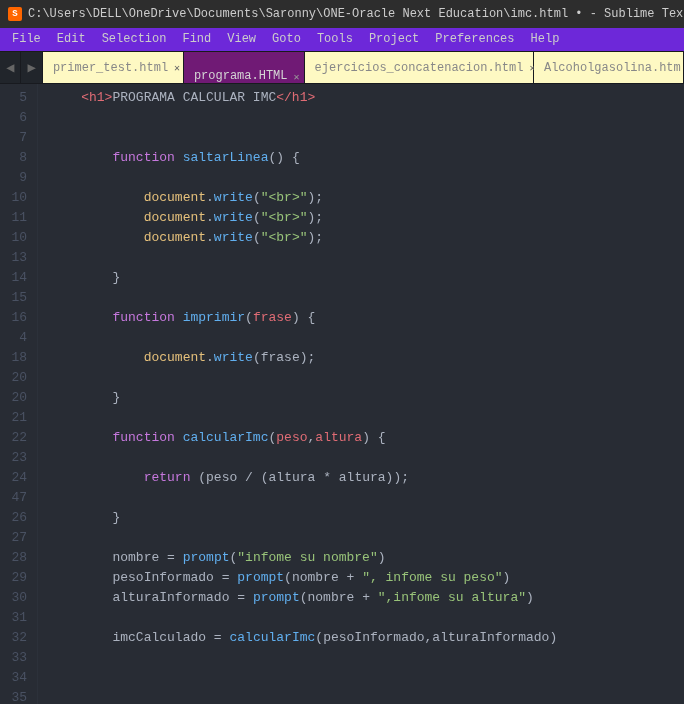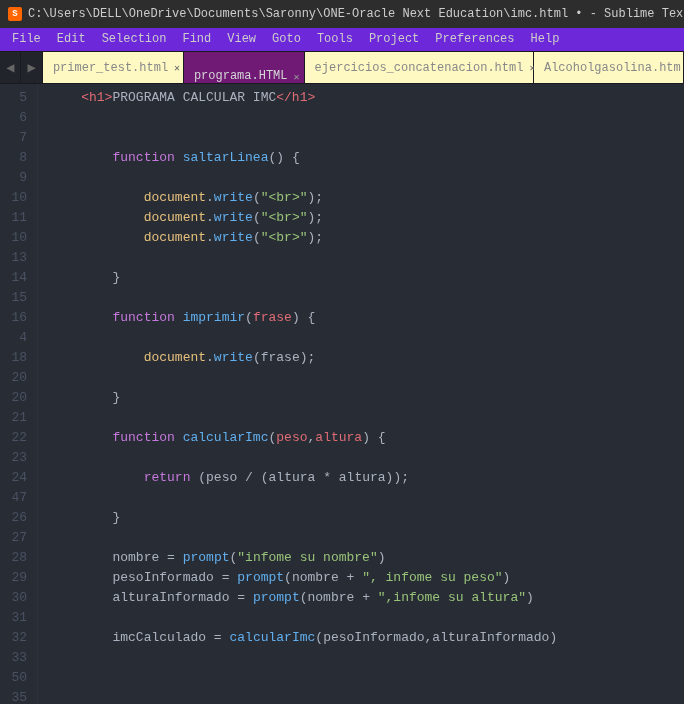--- a/index.html
+++ b/index.html
@@ -231,21 +231,21 @@
     <span class="line-num">24</span>
     <span class="line-num">47</span>
     <span class="line-num">26</span>
     <span class="line-num">27</span>
     <span class="line-num">28</span>
     <span class="line-num">29</span>
     <span class="line-num">30</span>
     <span class="line-num">31</span>
     <span class="line-num">32</span>
     <span class="line-num">33</span>
-    <span class="line-num">50</span>
+    <span class="line-num">34</span>
     <span class="line-num">35</span>
 
   </div>
 
   <div id="code-content">
 
     <span class="code-line">    <span class="h1tag">&lt;h1&gt;</span><span class="h1text">PROGRAMA CALCULAR IMC</span><span class="h1tag">&lt;/h1&gt;</span></span>
 
     <span class="code-line"> </span>
 

